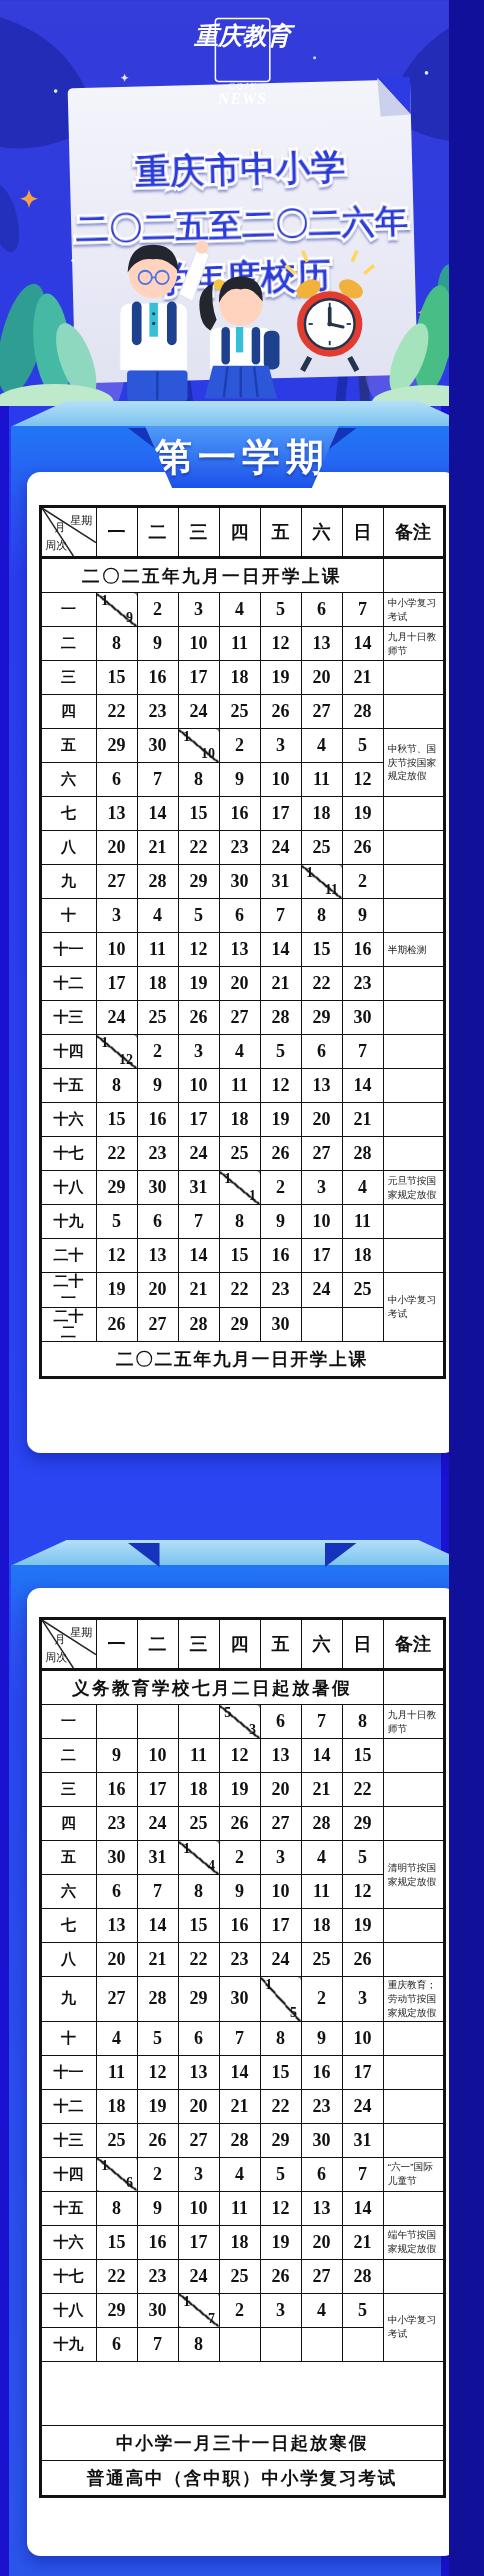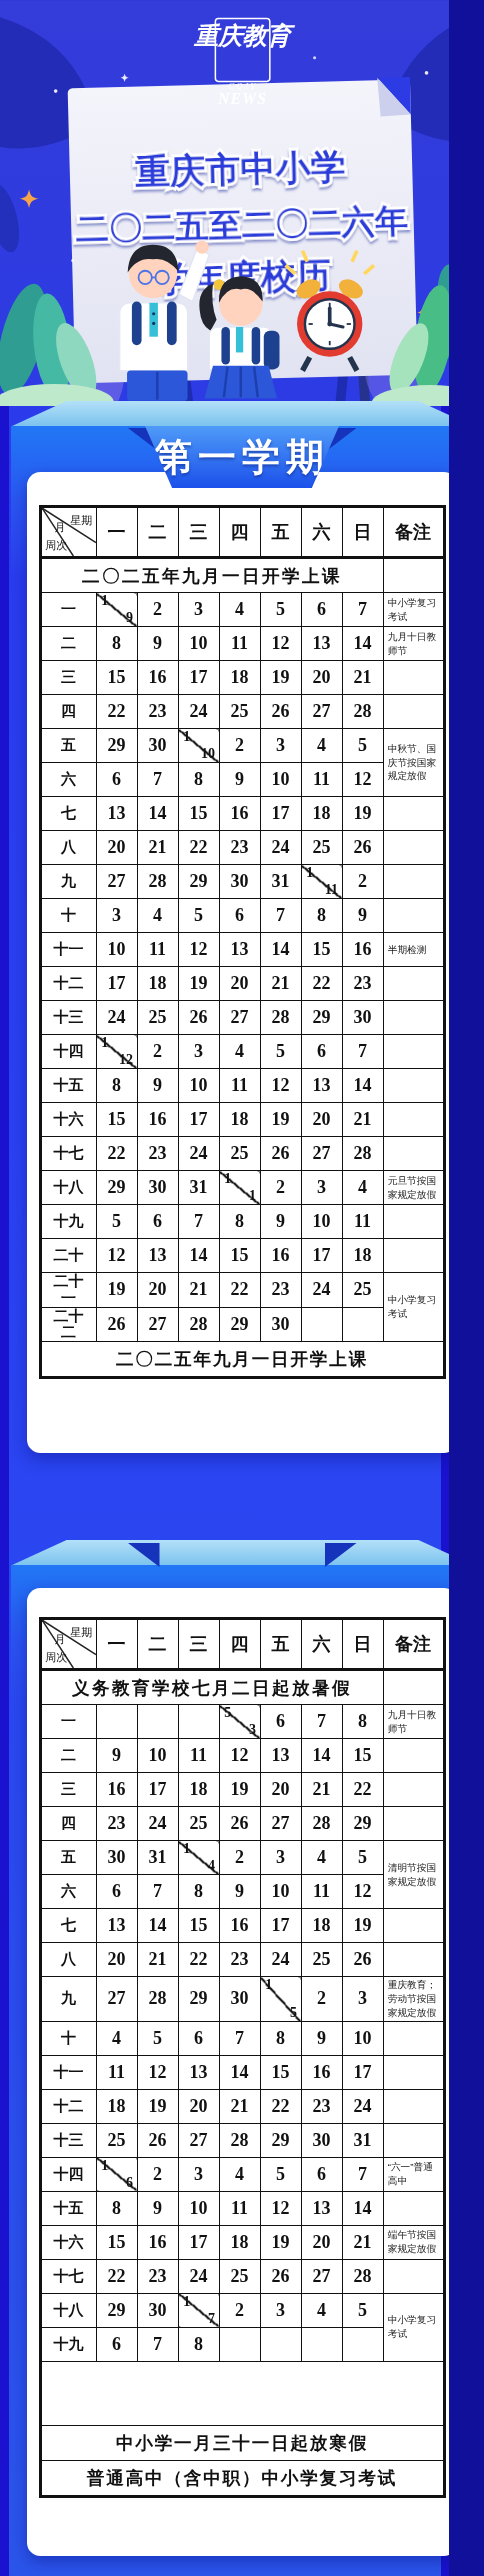--- a/index.html
+++ b/index.html
@@ -708,21 +708,21 @@
               <td class="day dg">
                 <span class="a">1</span>
                 <span class="b">6</span>
               </td>
               <td class="day">2</td>
               <td class="day">3</td>
               <td class="day">4</td>
               <td class="day">5</td>
               <td class="day">6</td>
               <td class="day">7</td>
-              <td class="note" rowspan="1">“六一”普通高中</td>
+              <td class="note" rowspan="1">“六一”国际儿童节</td>
             </tr>
             <tr class="week">
               <th class="wk">十五</th>
               <td class="day">8</td>
               <td class="day">9</td>
               <td class="day">10</td>
               <td class="day">11</td>
               <td class="day">12</td>
               <td class="day">13</td>
               <td class="day">14</td>

